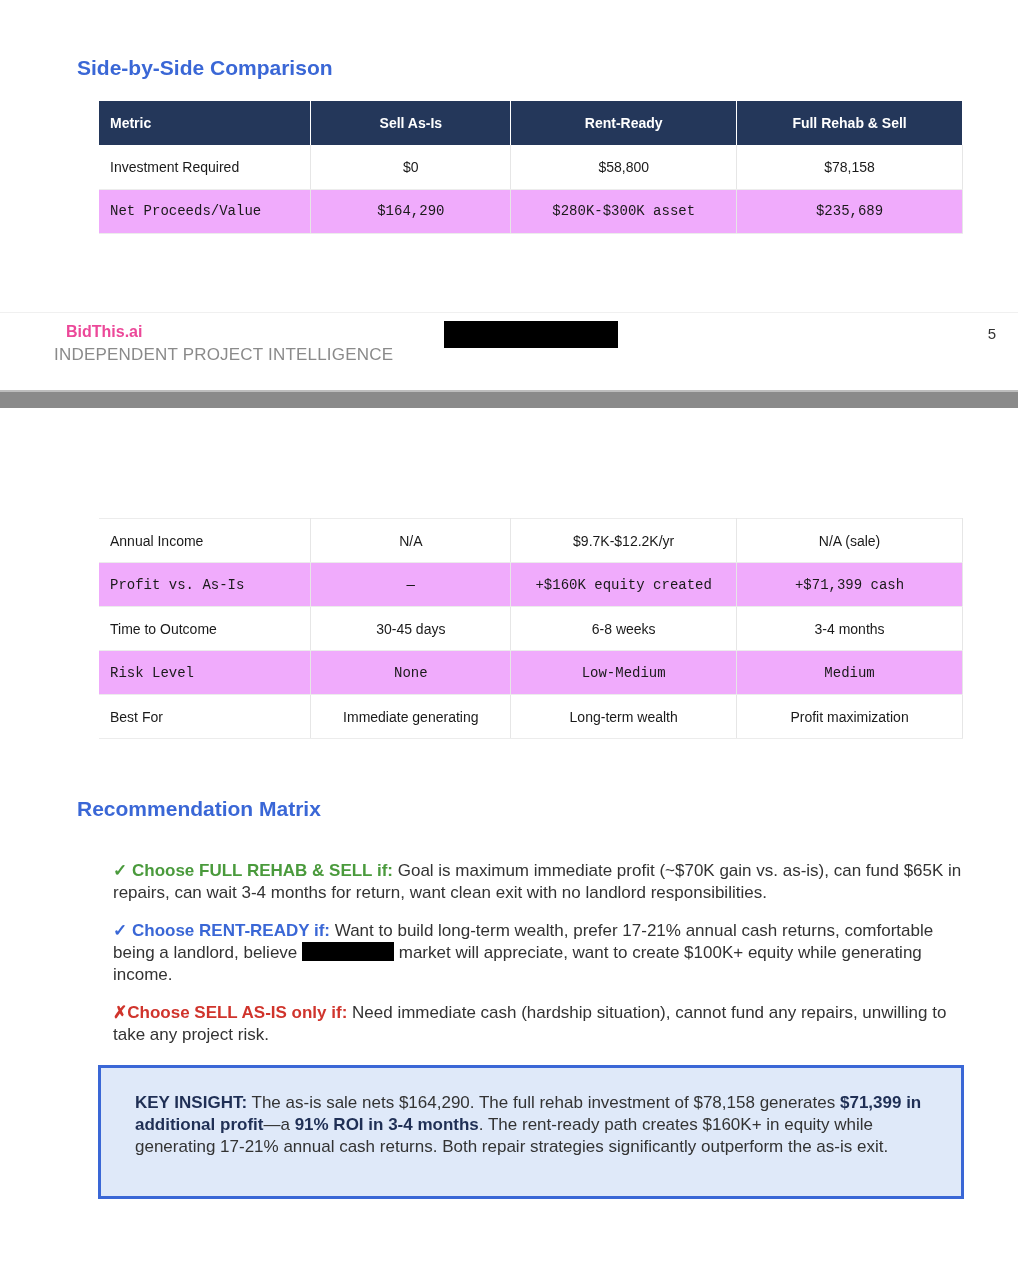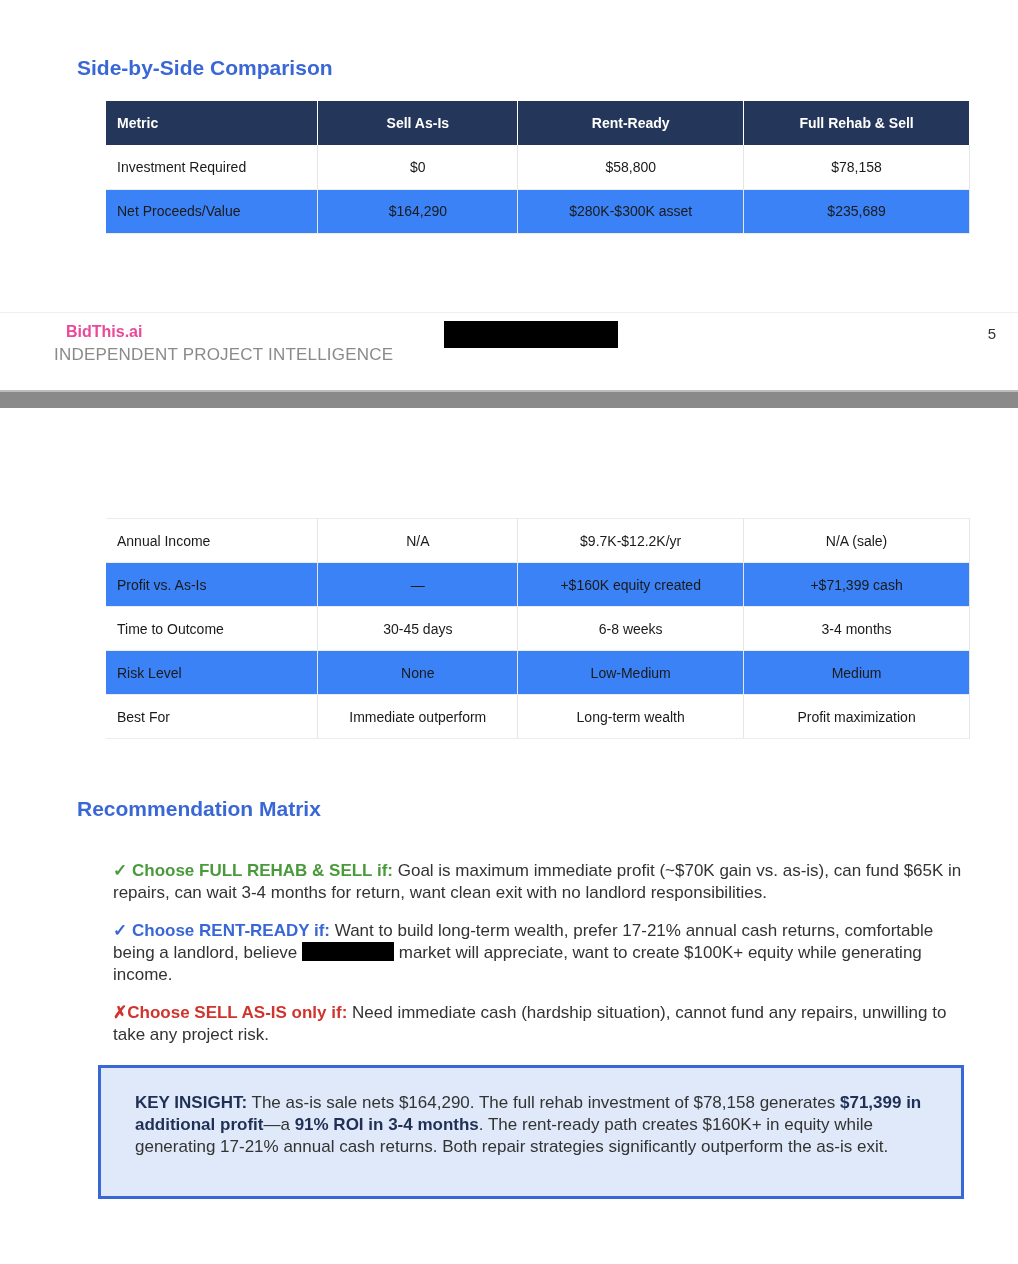--- a/index.html
+++ b/index.html
@@ -2,26 +2,26 @@
 <html><head>
 <meta charset="utf-8">
 <style>
   * { box-sizing: border-box; margin: 0; padding: 0; }
   body { width: 1018px; height: 1264px; background: #ffffff; font-family: "Liberation Sans", sans-serif; color: #1a1a1a; position: relative; overflow: hidden; }
   .page { position: absolute; left: 0; width: 1018px; background: #fff; }
   .page1 { top: 0; height: 390px; }
   .page2 { top: 408px; height: 856px; padding-left: 39px; }
   .gap { position: absolute; left: 0; top: 390px; width: 1018px; height: 18px; background: #8a8a8a; border-top: 2px solid #bdbdbd; }
   h2.section { position: absolute; left: 77px; font-size: 21px; font-weight: bold; color: #3a67d6; }
-  table.cmp { position: absolute; left: 106px; width: 864px; border-collapse: collapse; font-size: 14px; }
+  table.cmp { position: absolute; left: 99px; width: 864px; border-collapse: collapse; font-size: 14px; }
   table.cmp th { background: #24375a; color: #fff; font-weight: bold; height: 44px; font-size: 14px; border-right: 1px solid #ffffff; text-align: center; }
   table.cmp th:first-child { text-align: left; padding-left: 11px; }
   table.cmp td { height: 44px; text-align: center; border-right: 1px solid #e6e6e6; border-bottom: 1px solid #ececec; }
   table.cmp td:first-child { text-align: left; padding-left: 11px; }
-  table.cmp tr.alt td { background: #3b82f6; }
+  table.cmp tr.alt td { background: #f0abfc; font-family: Liberation Mono, monospace; }
   .col1 { width: 212px; } .col2 { width: 200px; } .col3 { width: 226px; } .col4 { width: 226px; }
   .footer { position: absolute; left: 0; top: 312px; width: 1018px; height: 60px; border-top: 1px solid #f0f0f0; }
   .brand { position: absolute; left: 66px; top: 10px; font-size: 16px; font-weight: bold; color: #ec4899; }
   .tagline { position: absolute; left: 54px; top: 32px; font-size: 17px; color: #8a8a8a; letter-spacing: 0.2px; }
   .redact { position: absolute; background: #000; }
   .pagenum { position: absolute; right: 22px; top: 12px; font-size: 15px; color: #333; }
   .recs { position: absolute; left: 113px; width: 860px; font-size: 17px; line-height: 22px; color: #333; }
   .rec { margin-bottom: 16px; }
   .rec .lead { font-weight: bold; }
   .green { color: #4a9a3c; } .blue { color: #3a67d6; } .red { color: #d0342c; }
@@ -88,21 +88,21 @@
       <td>3-4 months</td>
     </tr>
     <tr class="alt">
       <td>Risk Level</td>
       <td>None</td>
       <td>Low-Medium</td>
       <td>Medium</td>
     </tr>
     <tr>
       <td>Best For</td>
-      <td>Immediate outperform</td>
+      <td>Immediate generating</td>
       <td>Long-term wealth</td>
       <td>Profit maximization</td>
     </tr>
   </tbody>
     </table>
 
   <h2 class="section" style="top:389px;">Recommendation Matrix</h2>
 
   <div class="recs" style="top:452px;">
     <p class="rec">

